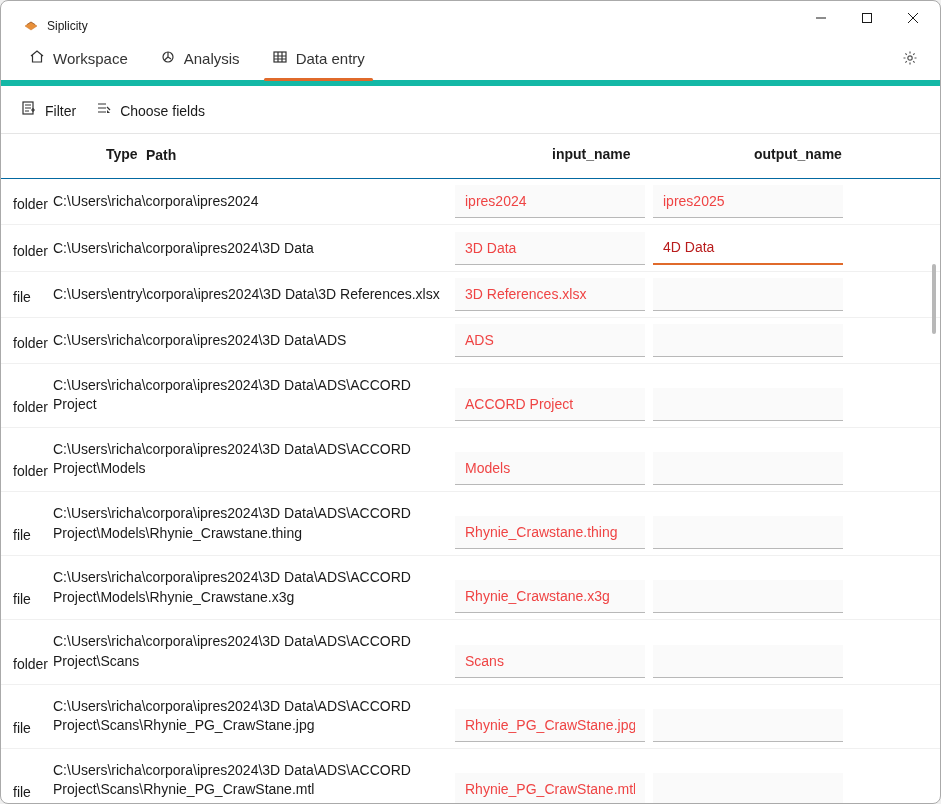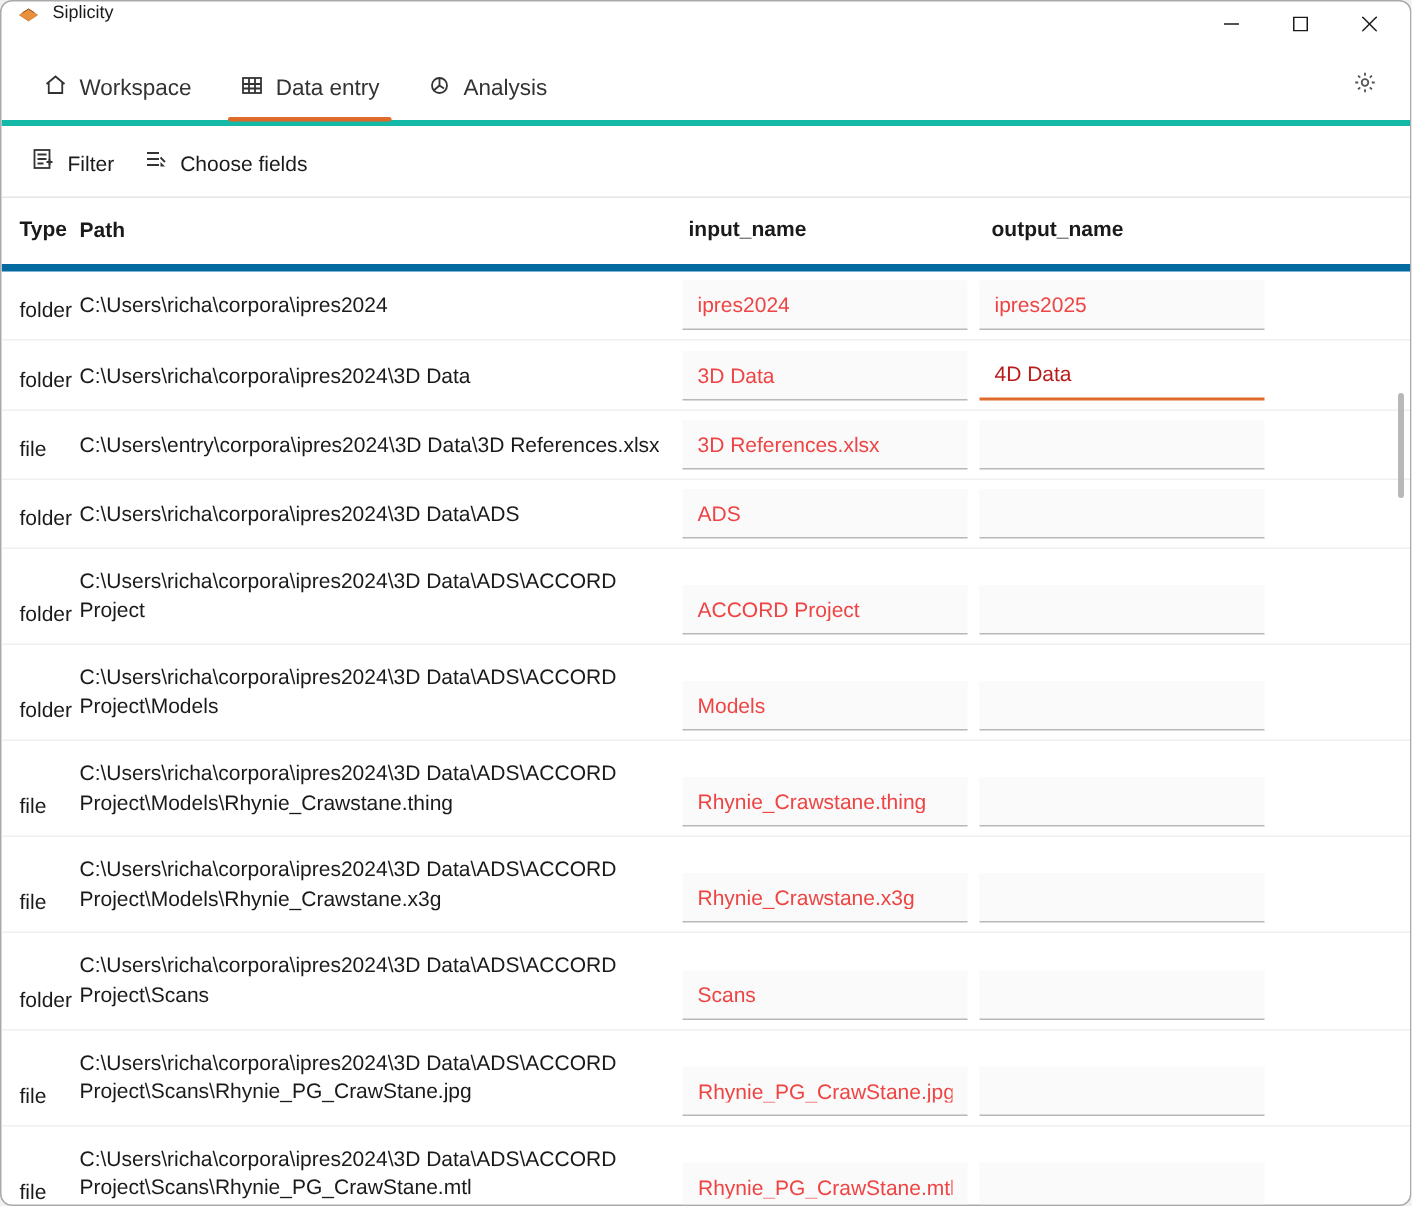--- a/index.html
+++ b/index.html
@@ -17,23 +17,24 @@
       width: 941px;
       height: 804px;
       border: 1px solid #aaaaaa;
       border-radius: 8px;
       display: flex;
       flex-direction: column;
       overflow: hidden;
     }
     .titlebar {
       display: flex;
-      align-items: flex-start;
+      align-items: flex-end;
       height: 32px;
       padding: 0 4px 0 10px;
+      margin-left: 12px;
     }
     .titlebar-icon {
       width: 16px;
       height: 16px;
       margin-right: 8px;
       display: flex;
       align-items: center;
       justify-content: center;
     }
     .titlebar-title {
@@ -48,23 +49,23 @@
       width: 46px;
       height: 30px;
       display: flex;
       align-items: center;
       justify-content: center;
       cursor: pointer;
     }
     .win-btn svg { stroke: #1a1a1a; }
     .nav-tabs {
       display: flex;
-      align-items: flex-start;
+      align-items: center;
       padding: 6px 12px 0 12px;
-      border-bottom: 4px solid #14b8a6;
+      border-bottom: 6px solid #14b8a6;
       position: relative;
     }
     .tab {
       display: flex;
       align-items: center;
       gap: 8px;
       padding: 10px 16px 12px 16px;
       cursor: pointer;
       color: #333;
       position: relative;
@@ -111,21 +112,22 @@
       border-top: 1px solid #e5e5e5;
     }
     .grid {
       width: 100%;
     }
     .grid-header {
       display:flex;
       font-weight: 600;
       font-size: 14px;
       padding: 0 0 0 0;
-      border-bottom: 5px solid #0369a1;
+      border-bottom: 1px solid #0369a1;
+      justify-content: flex-end;
     }
     .grid-row {
       display:flex;
       border-bottom: 1px solid #f0f0f0;
       align-items: flex-end;
     }
     .col-type {
       width: 52px;
       padding: 12px 4px 12px 12px;
       font-size:14px;
@@ -220,41 +222,41 @@
 
   <div class="nav-tabs">
     <div class="tab">
       <span>
         <svg class="icon-svg" width="16" height="16" viewBox="0 0 16 16" fill="none" stroke="#333" stroke-width="1.2">
           <path d="M2 7 L8 2 L14 7 M3.5 6 V13 H12.5 V6"></path>
         </svg>
       </span>
       <span class="tab-label">Workspace</span>
     </div>
+    <div class="tab">
+      <span>
+        <svg class="icon-svg" width="16" height="16" viewBox="0 0 16 16" fill="none" stroke="#333" stroke-width="1.2">
+          <circle cx="8" cy="8" r="5"></circle>
+            <path d="M8 3 V8 L11 10"></path>
+            <path d="M8 8 L4.5 11"></path>
+        </svg>
+      </span>
+      <span class="tab-label">Analysis</span>
+    </div>
     <div class="tab active">
       <span>
         <svg class="icon-svg" width="16" height="16" viewBox="0 0 16 16" fill="none" stroke="#333" stroke-width="1.2">
           <rect x="2" y="3" width="12" height="10"></rect>
             <line x1="2" y1="7" x2="14" y2="7"></line>
             <line x1="2" y1="10" x2="14" y2="10"></line>
             <line x1="6" y1="3" x2="6" y2="13"></line>
             <line x1="10" y1="3" x2="10" y2="13"></line>
         </svg>
       </span>
       <span class="tab-label">Data entry</span>
-    </div>
-    <div class="tab">
-      <span>
-        <svg class="icon-svg" width="16" height="16" viewBox="0 0 16 16" fill="none" stroke="#333" stroke-width="1.2">
-          <circle cx="8" cy="8" r="5"></circle>
-            <path d="M8 3 V8 L11 10"></path>
-            <path d="M8 8 L4.5 11"></path>
-        </svg>
-      </span>
-      <span class="tab-label">Analysis</span>
     </div>
     <div class="tab-spacer"></div>
     <div class="settings-btn">
       <span>
         <svg class="icon-svg" width="16" height="16" viewBox="0 0 16 16" fill="none" stroke="#555" stroke-width="1.2">
           <circle cx="8" cy="8" r="2.2"></circle>
           <path d="M8 1.5 V3.5 M8 12.5 V14.5 M1.5 8 H3.5 M12.5 8 H14.5 M3.4 3.4 L4.8 4.8 M11.2 11.2 L12.6 12.6 M12.6 3.4 L11.2 4.8 M4.8 11.2 L3.4 12.6"></path>
         </svg>
       </span>
     </div>

